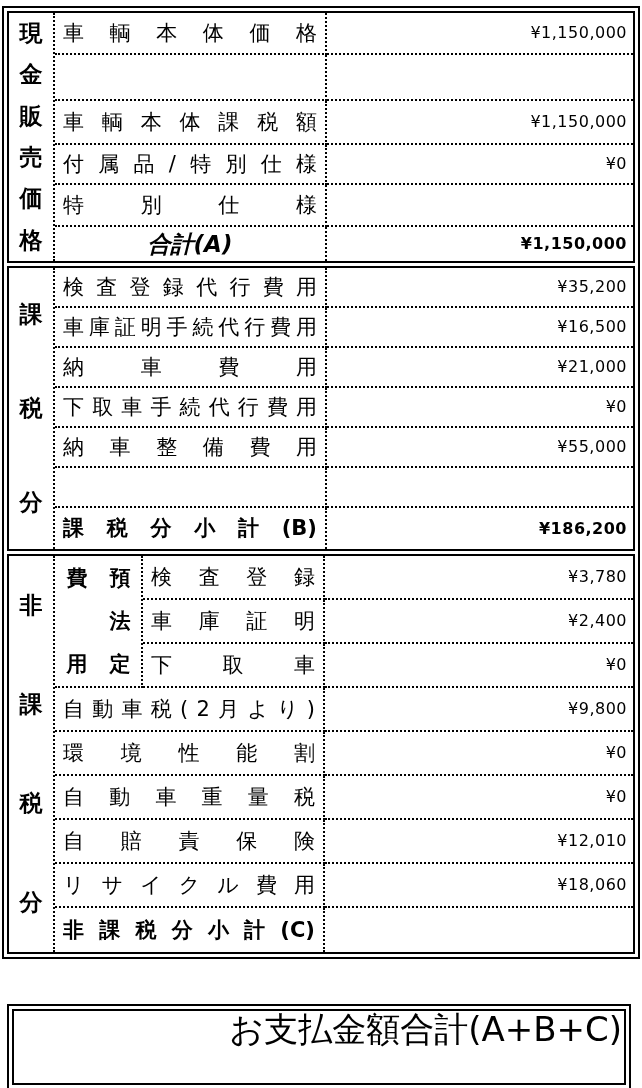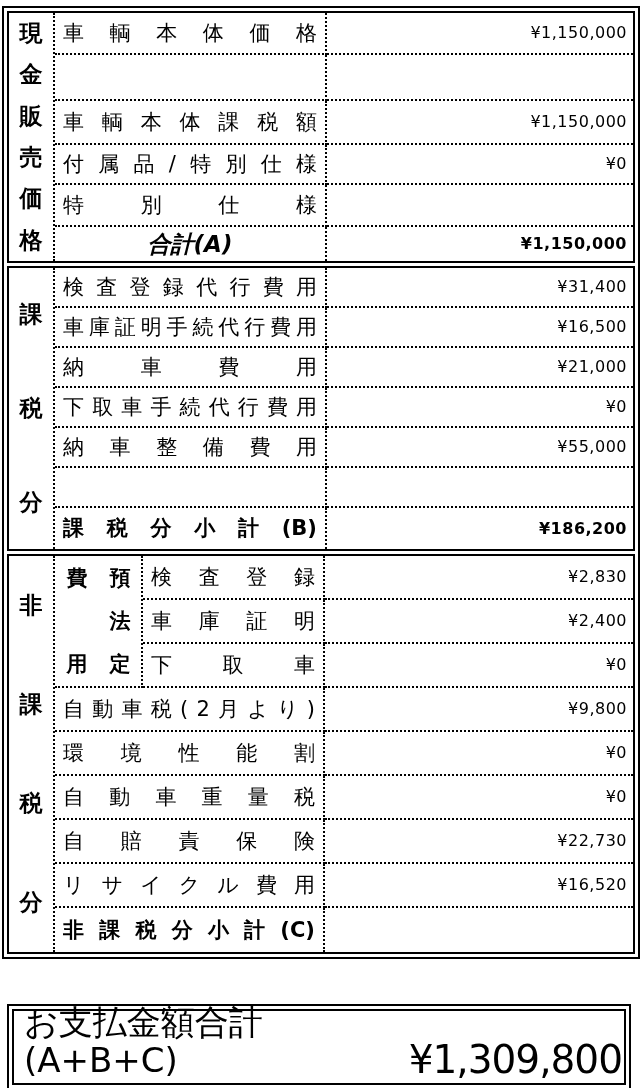--- a/index.html
+++ b/index.html
@@ -51,21 +51,21 @@
   .sec3 .wide{grid-column:2/4;}
   .sec3 .r4{grid-row:4;} .sec3 .r5{grid-row:5;} .sec3 .r6{grid-row:6;}
   .sec3 .r7{grid-row:7;} .sec3 .r8{grid-row:8;} .sec3 .r9{grid-row:9;}
   
   .payment-outer{
     position:absolute;left:7px;top:1004px;width:614px;
     border:2px solid #000;padding:3px;background:#fff;
   }
   .payment-inner{
     border:2px solid #000;height:68px;display:flex;align-items:flex-end;
-    justify-content:space-between;padding:0 2px 4px 10px;
+    justify-content:space-between;padding:0 2px 4px 10px;flex-direction:column;
   }
   .pay-label{font-size:34px;line-height:1.1;font-weight:500;}
   .pay-amount{font-size:39px;line-height:1.0;font-weight:normal;letter-spacing:-1px;margin-top:39px;}
 </style>
 </head>
 <body>
 
 <div class="main-table">
 
   <section class="sec sec1">
@@ -129,21 +129,21 @@
     <div class="cell item" data-justify="">
         <span>検</span>
         <span>査</span>
         <span>登</span>
         <span>録</span>
         <span>代</span>
         <span>行</span>
         <span>費</span>
         <span>用</span>
       </div>
-    <div class="cell amt">¥31,400</div>
+    <div class="cell amt">¥35,200</div>
     <div class="cell item" data-justify="">
         <span>車</span>
         <span>庫</span>
         <span>証</span>
         <span>明</span>
         <span>手</span>
         <span>続</span>
         <span>代</span>
         <span>行</span>
         <span>費</span>
@@ -205,21 +205,21 @@
       <span>法</span>
       <span>用</span>
       <span>定</span>
     </div>
     <div class="cell item c3" data-justify="">
         <span>検</span>
         <span>査</span>
         <span>登</span>
         <span>録</span>
       </div>
-    <div class="cell amt c4">¥2,830</div>
+    <div class="cell amt c4">¥3,780</div>
     <div class="cell item c3" data-justify="">
         <span>車</span>
         <span>庫</span>
         <span>証</span>
         <span>明</span>
       </div>
     <div class="cell amt c4">¥2,400</div>
     <div class="cell item c3" data-justify="">
         <span>下</span>
         <span>取</span>
@@ -256,31 +256,31 @@
         <span>税</span>
       </div>
     <div class="cell amt c4 r6">¥0</div>
     <div class="cell item wide r7" data-justify="">
         <span>自</span>
         <span>賠</span>
         <span>責</span>
         <span>保</span>
         <span>険</span>
       </div>
-    <div class="cell amt c4 r7">¥22,730</div>
+    <div class="cell amt c4 r7">¥12,010</div>
     <div class="cell item wide r8" data-justify="">
         <span>リ</span>
         <span>サ</span>
         <span>イ</span>
         <span>ク</span>
         <span>ル</span>
         <span>費</span>
         <span>用</span>
       </div>
-    <div class="cell amt c4 r8">¥16,520</div>
+    <div class="cell amt c4 r8">¥18,060</div>
     <div class="cell item wide r9 lr bold" data-justify="">
         <span>非</span>
         <span>課</span>
         <span>税</span>
         <span>分</span>
         <span>小</span>
         <span>計</span>
         <span>(C)</span>
       </div>
   </section>

